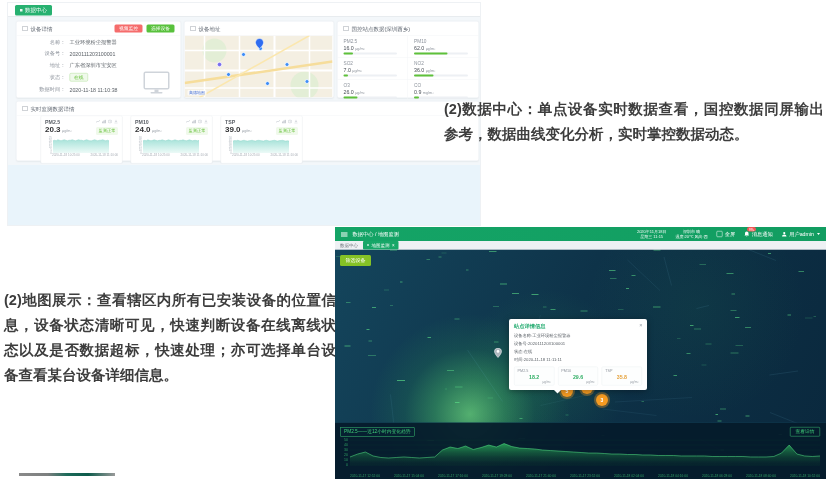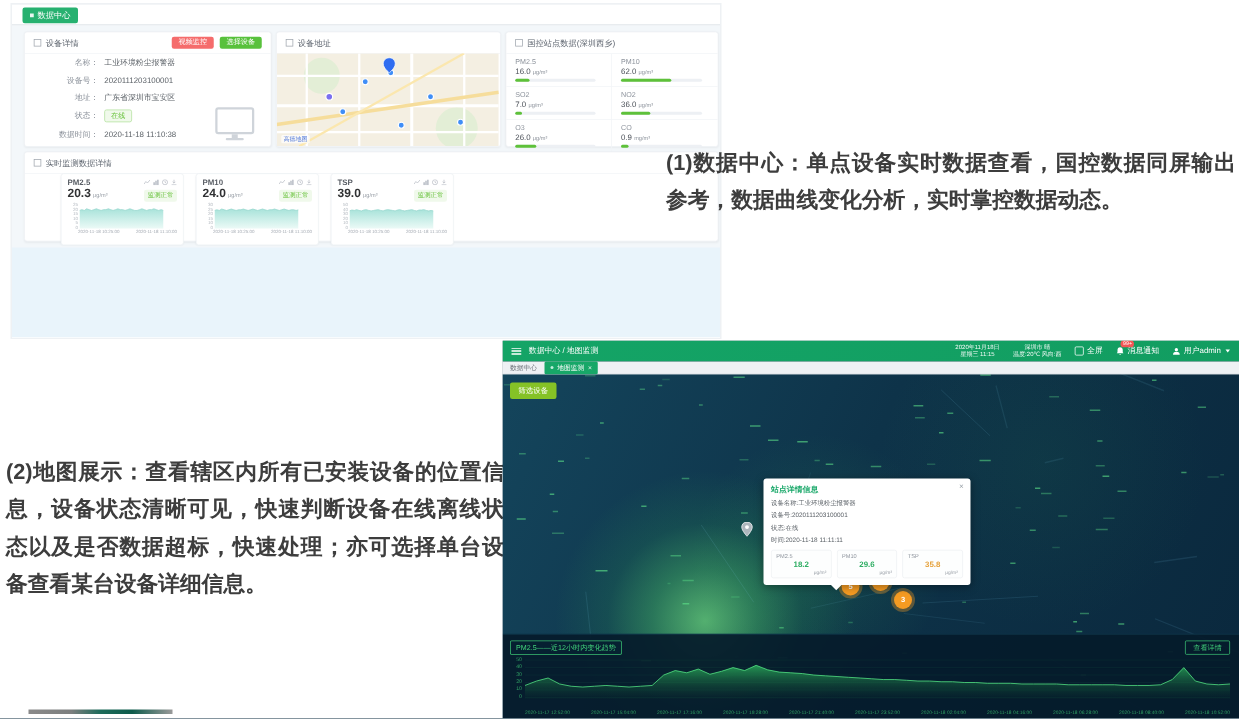--- a/index.html
+++ b/index.html
@@ -60,21 +60,21 @@
   .cbadge{margin-left:auto;font-size:8.5px;color:#67c23a;background:#f0f9eb;border-radius:3px;padding:2px 5px}
   .cchart{display:flex;margin-top:2px}
   .cyticks{width:14px;height:34px;display:flex;flex-direction:column;justify-content:space-between;
            font-size:6px;color:#b4bac1;text-align:right;padding-right:2px}
   .cxlabels{display:flex;justify-content:space-between;font-size:6px;color:#a6acb4;margin-left:14px;margin-top:1px}
   .blue-band{position:absolute;left:0;top:324px;width:100%;height:120px;background:#e9f4fb}
 
   
   .note{position:absolute;color:#3d3d3d;font-size:14.5px;line-height:1.72;font-weight:600;text-align:justify}
   #note1{left:444px;top:97px;width:380px}
-  #note2{left:4px;top:303px;width:332px}
+  #note2{left:4px;top:288px;width:332px}
 
   
   #shot2{left:335px;top:227px;width:491px;height:252px}
   #shot2 .inner{width:982px;height:504px;background:#0b2a3f}
   .dheader{height:28px;background:linear-gradient(90deg,#14a466,#129d61);display:flex;align-items:center;
            color:#fff;padding:0 12px;gap:10px;font-size:10.5px;position:relative;z-index:8}
   .hamburger{width:13px;height:9px;display:flex;flex-direction:column;justify-content:space-between;flex:none}
   .hamburger i{height:1.6px;background:#fff;display:block}
   .hright{margin-left:auto;display:flex;align-items:center;gap:18px}
   .hblock{font-size:8px;line-height:1.3;text-align:center;opacity:.95;white-space:nowrap}
@@ -445,21 +445,21 @@
       <span>2020-11-18 11:10:00</span>
             </div>
   </div>
         </div>
     </div>
 
     <div class="blue-band"></div>
   </div>
 </div>
 
-<div class="note" id="note1">(1)数据中心：单点设备实时数据查看，国控数据同屏输出参考，数据曲线变化分析，实时掌控数据动态。</div>
+<div class="note" id="note1">(2)数据中心：单点设备实时数据查看，国控数据同屏输出参考，数据曲线变化分析，实时掌控数据动态。</div>
 <div class="note" id="note2">(2)地图展示：查看辖区内所有已安装设备的位置信息，设备状态清晰可见，快速判断设备在线离线状态以及是否数据超标，快速处理；亦可选择单台设备查看某台设备详细信息。</div>
 
 <div class="shot" id="shot2">
   <div class="inner">
     <div class="dheader">
       <span class="hamburger">
           <i></i>
           <i></i>
           <i></i>
         </span>

